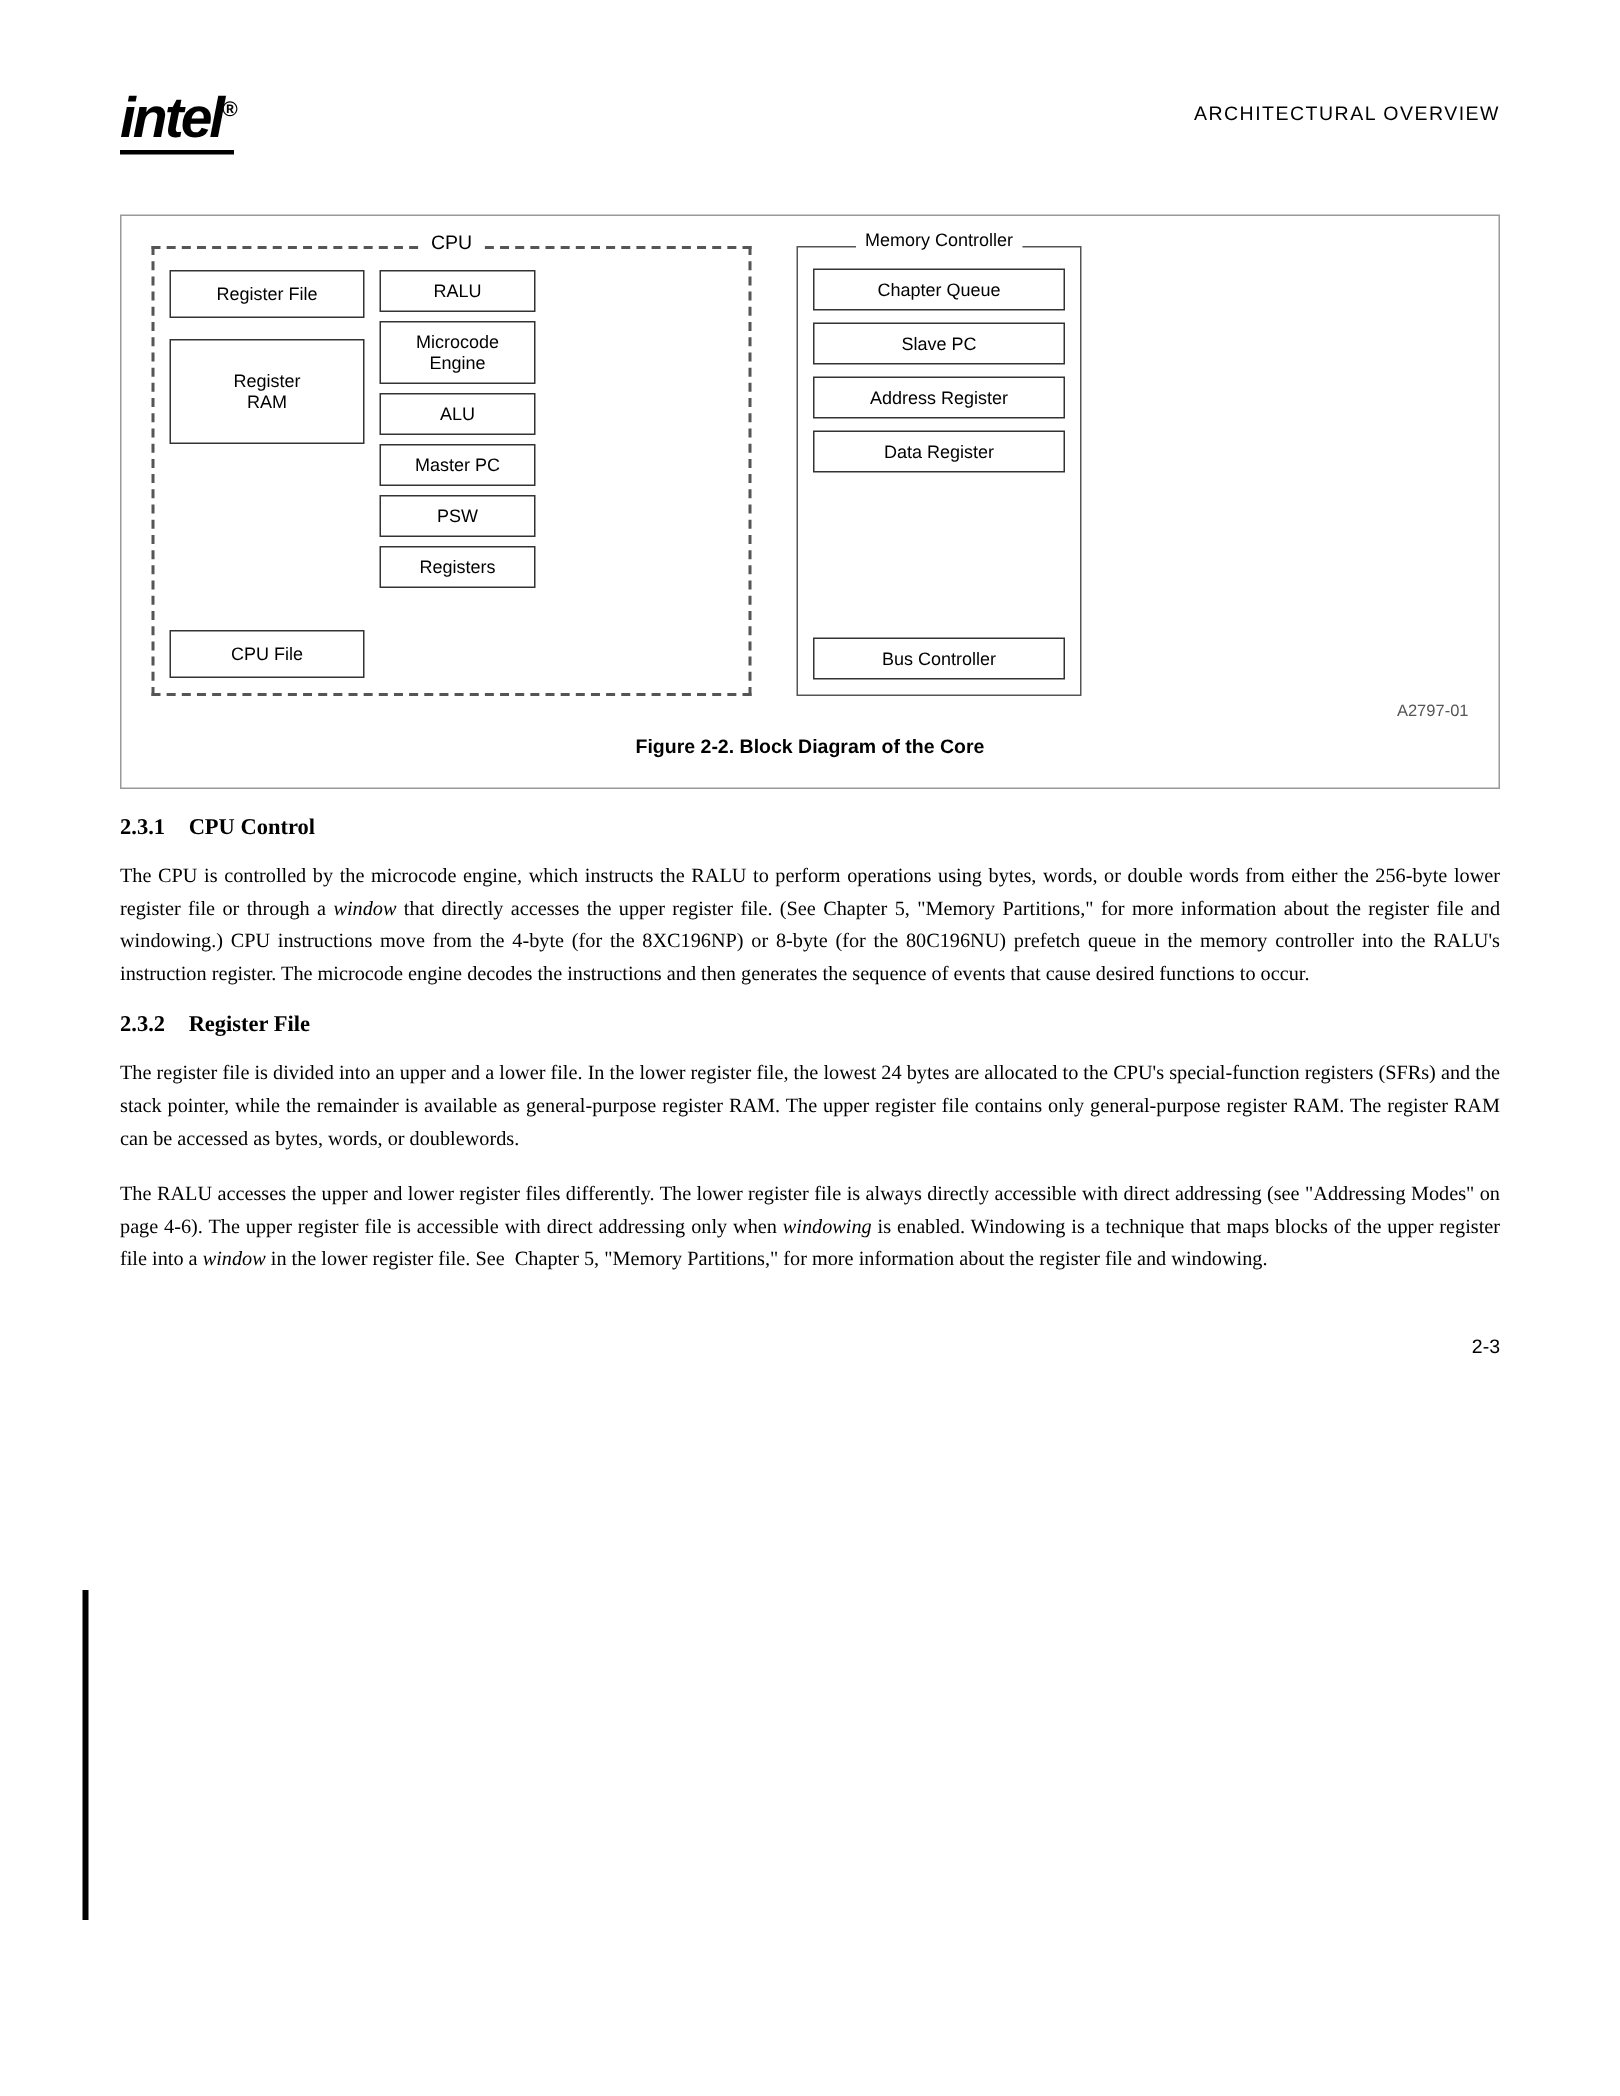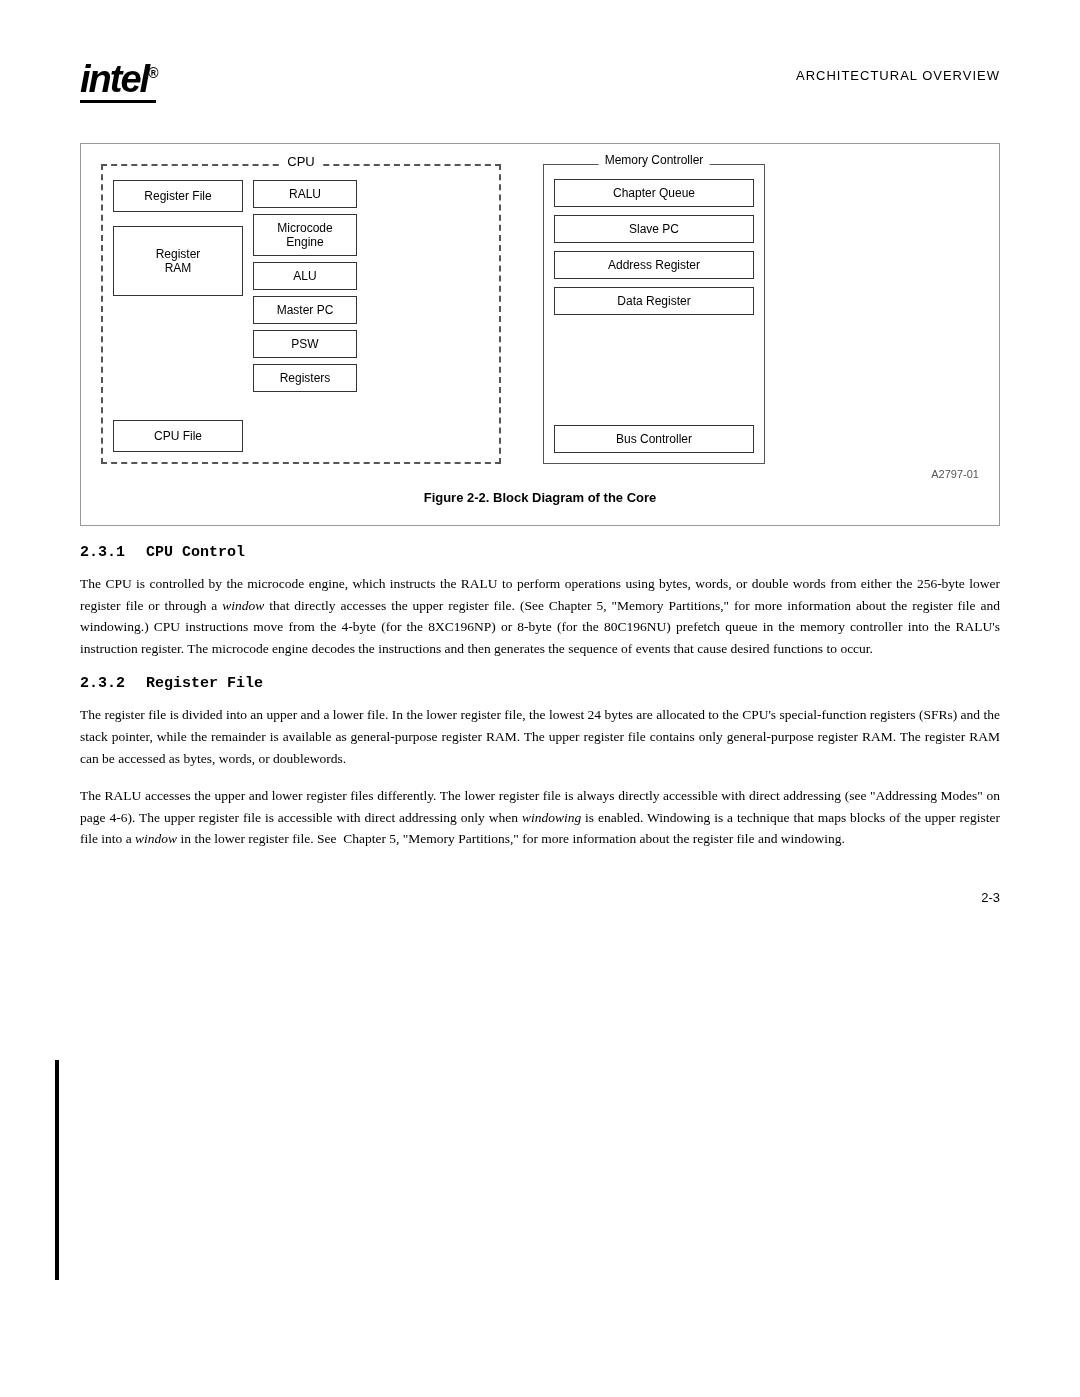--- a/index.html
+++ b/index.html
@@ -46,21 +46,21 @@
 
     
     .diagram-container {
       border: 1px solid #999;
       padding: 20px;
       margin-bottom: 18px;
       background: #fff;
     }
     .diagram-inner {
       display: flex;
-      gap: 12px;
+      gap: 0;
       position: relative;
     }
 
     
     .cpu-block {
       border: 2px dashed #555;
       padding: 14px 10px 10px 10px;
       position: relative;
       width: 400px;
       min-height: 300px;
@@ -113,21 +113,21 @@
       width: 100%;
       padding: 8px 4px;
       margin-top: auto;
     }
 
     
     .mc-block {
       border: 1px solid #555;
       padding: 14px 10px 10px 10px;
       position: relative;
-      width: 222px;
+      width: 190px;
       min-height: 300px;
       margin-left: 30px;
       display: flex;
       flex-direction: column;
       gap: 8px;
     }
     .mc-label {
       position: absolute;
       top: -12px;
       left: 50%;
@@ -151,21 +151,21 @@
     .diagram-id {
       text-align: right;
       font-size: 11px;
       font-family: Arial, sans-serif;
       color: #555;
       margin-top: 4px;
     }
 
     
     .section-heading {
-      font-family: Liberation Mono, monospace;
+      font-family: Liberation Serif, serif;
       font-weight: bold;
       font-size: 15px;
       margin-bottom: 12px;
     }
     .section-number {
       margin-right: 12px;
     }
     .body-text {
       font-size: 13.5px;
       line-height: 1.6;

